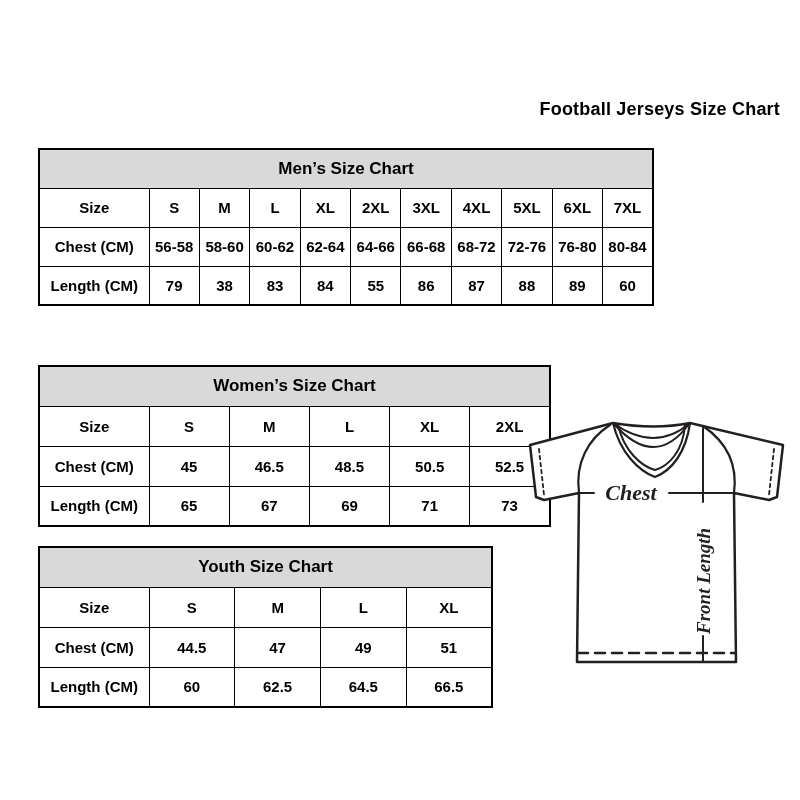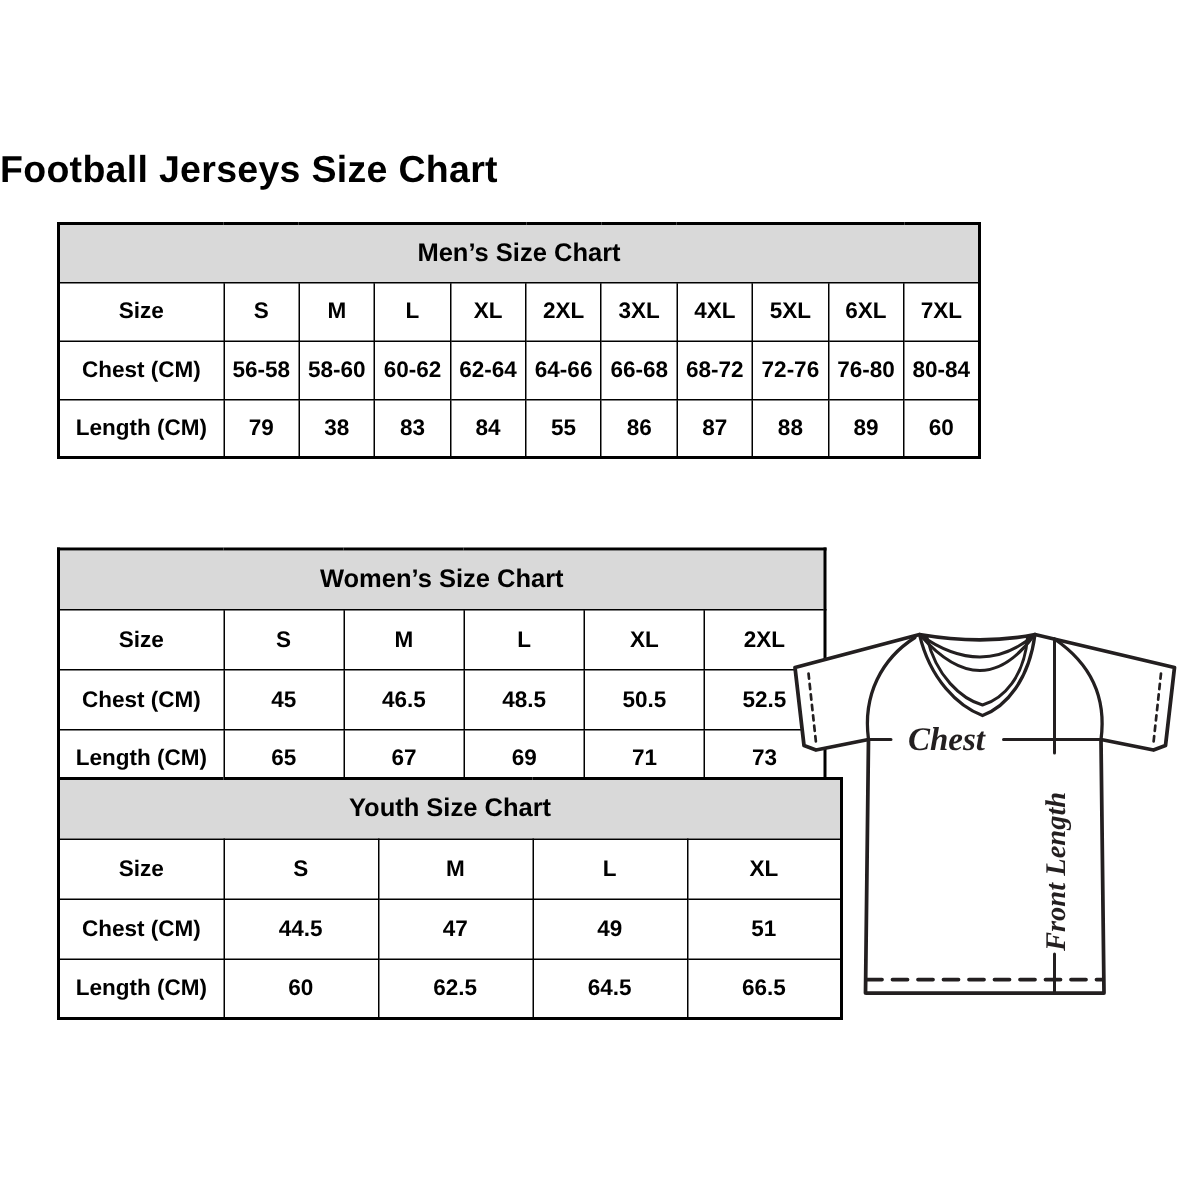--- a/index.html
+++ b/index.html
@@ -7,22 +7,22 @@
     position:relative;
     width:800px;height:800px;
     font-family:"Liberation Sans",sans-serif;
     color:#000;
     overflow:hidden;
   }
   .page-title{
     position:absolute;
     top:99px;left:0;width:780px;
     margin:0;
-    text-align:left;
-    font-size:25px;
+    text-align:right;
+    font-size:18px;
     font-weight:bold;
     letter-spacing:0.2px;
   }
   table.size-table{
     position:absolute;
     border-collapse:collapse;
     table-layout:fixed;
     background:#fff;
     border:2px solid #000;
   }
@@ -37,21 +37,21 @@
     white-space:nowrap;
   }
   table.size-table th.band{
     background:#d9d9d9;
     font-size:17px;
   }
   #mens-table{left:38px;top:148px;width:616px;}
   #mens-table tr{height:39px;}
   #womens-table{left:38px;top:365px;width:513px;}
   #womens-table tr{height:40px;}
-  #youth-table{left:38px;top:518px;width:524px;}
+  #youth-table{left:38px;top:546px;width:455px;}
   #youth-table tr{height:40px;}
   .jersey-wrap{
     position:absolute;
     left:522px;top:403px;
     width:272px;height:268px;
   }
   .jersey-wrap svg{display:block;width:100%;height:100%;}
   .diagram-label{
     font-family:"Liberation Serif",serif;
     font-style:italic;

